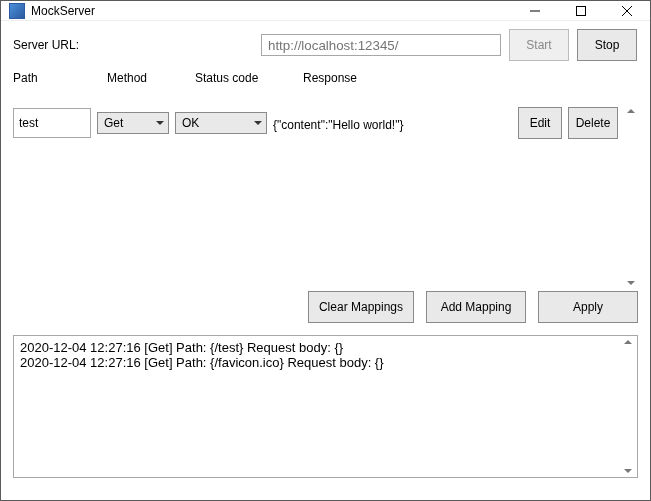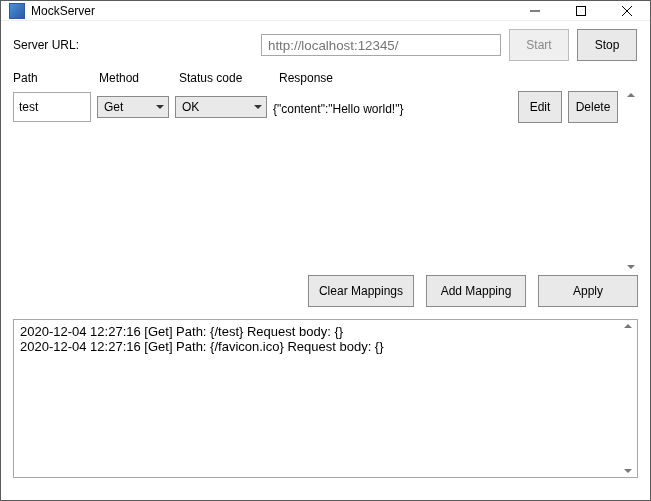--- a/index.html
+++ b/index.html
@@ -59,22 +59,22 @@
     font: inherit;
     padding: 0 10px;
     cursor:pointer;
   }
   .btn:disabled { color:#888; border-color:#bcbcbc; background:#efefef; cursor:default;}
 
   .grid-wrap { position:relative; }
   .headers {
     display:grid;
     grid-template-columns: 78px 72px 92px 1fr 60px 60px 14px;
-    gap:8px;
-    margin-bottom:6px;
+    gap:16px;
+    margin-bottom:22px;
   }
   .headers > div { font-size:12px; }
 
   .row-mapping {
     display:grid;
     grid-template-columns: 78px 72px 92px 1fr 44px 50px 14px;
     gap:6px;
     align-items:center;
     margin-bottom:4px;
   }

